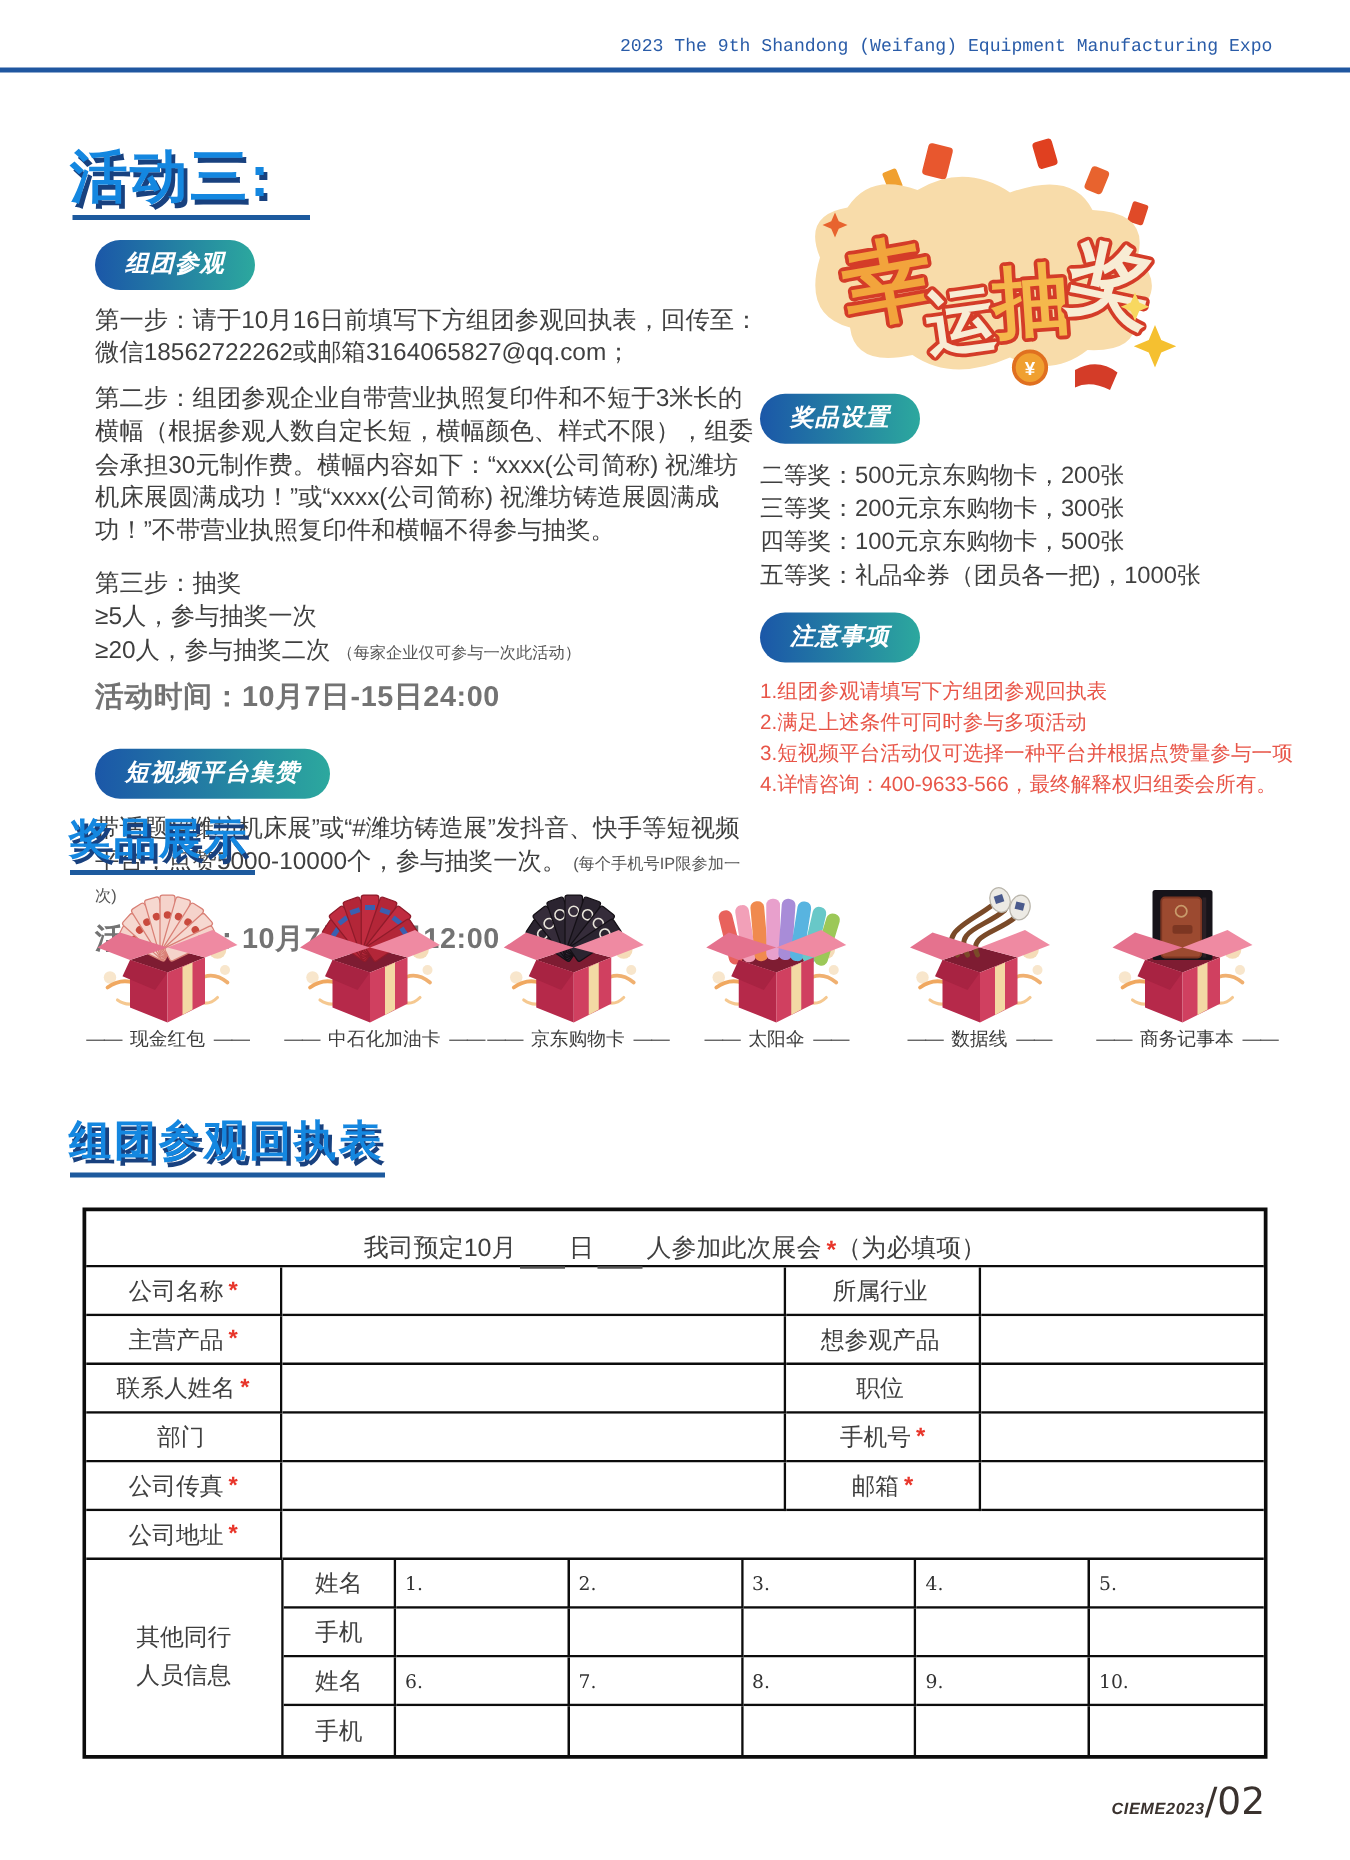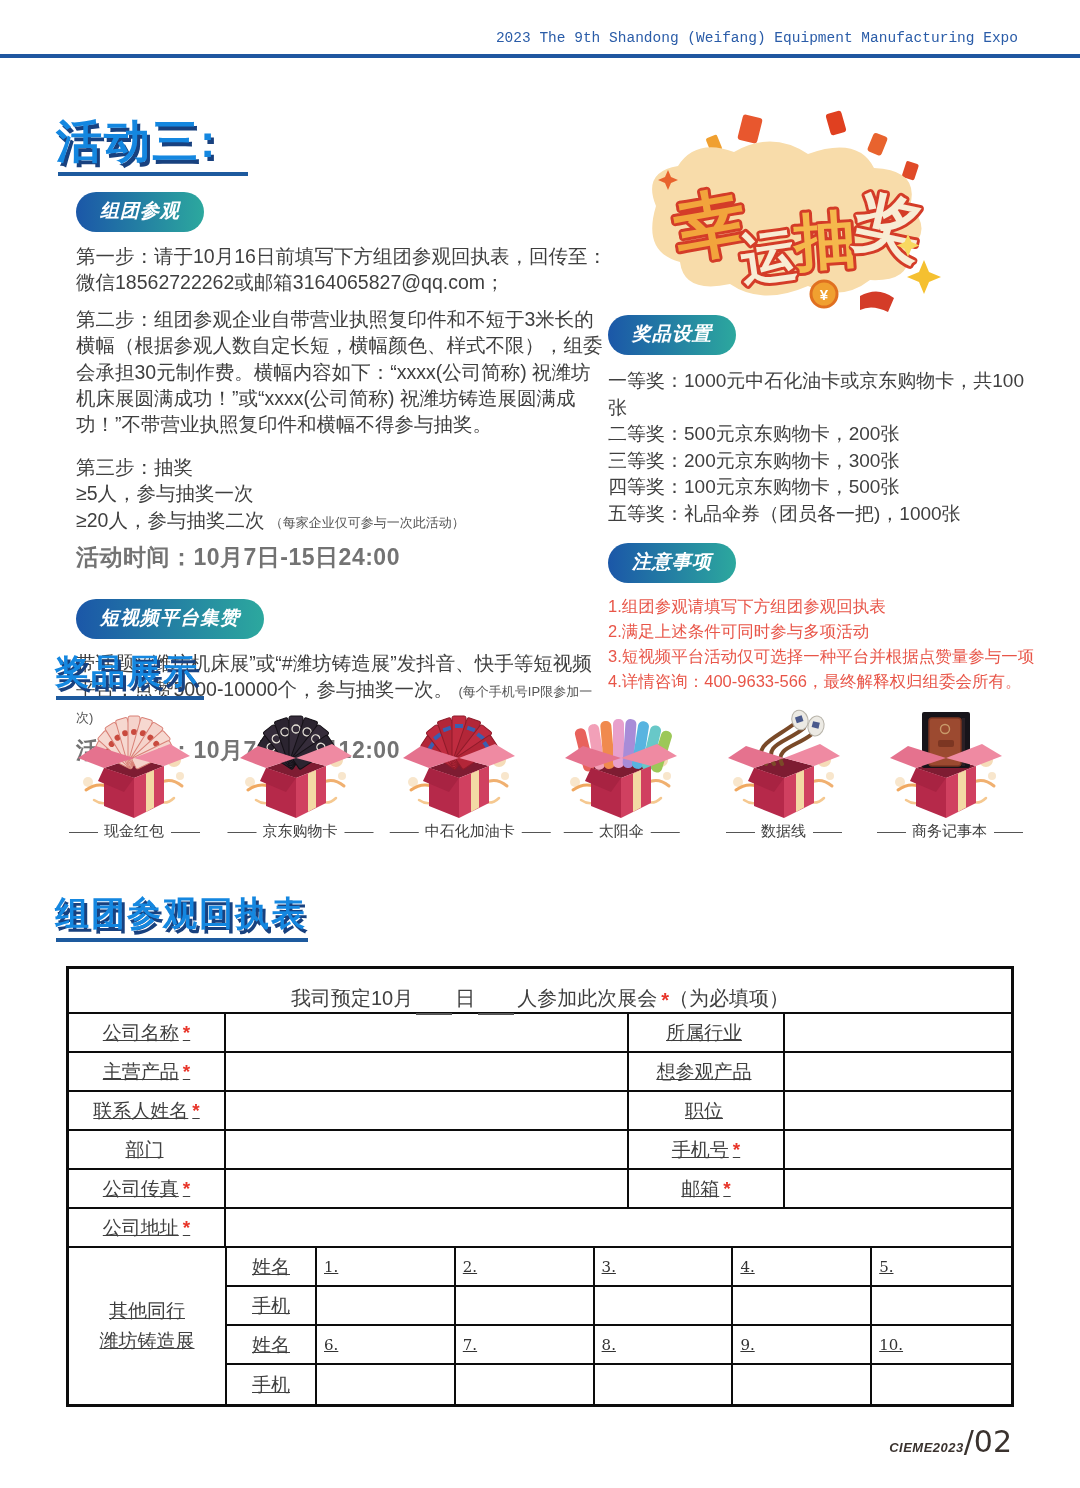--- a/index.html
+++ b/index.html
@@ -67,21 +67,21 @@
     display:flex; align-items:flex-end; justify-content:center;
     font-size:20px; color:#3f3f3f;
   }
   .t-header .blank { display:inline-block; width:36px; height:19px; border-bottom:2px solid #555; margin:0 3px; transform:translateY(3px); }
   .star { color:#e8352a; font-weight:bold; margin-left:4px; }
   .grid-main { display:grid; grid-template-columns:157px 403px 156px 1fr; }
   .grid-people { display:grid; grid-template-columns:158px 90px repeat(5,1fr); }
   .cell {
     height:39px; border-right:2px solid #0c0c0c; border-bottom:2px solid #0c0c0c;
     display:flex; align-items:center; justify-content:center;
-    font-size:19px; color:#3f3f3f; background:#fff;text-decoration:underline;
+    font-size:19px; color:#3f3f3f; background:#fff;
   }
   .cell.no-r { border-right:none; }
   .cell.no-b { border-bottom:none; }
   .cell.num { justify-content:flex-start; padding-left:7px; font-family:"DejaVu Serif", serif; font-size:15px; color:#333; }
   .cell.span3 { grid-column:2 / 5; }
   .cell.group-lbl { grid-row:1 / 5; height:auto; flex-direction:column; line-height:1.6; font-size:19px; }
 
   
   .footer { position:absolute; right:68px; top:1424px; color:#3a322e; white-space:nowrap; }
   .footer .brand { font-size:13px; font-weight:bold; letter-spacing:0.5px; font-style:italic; }
@@ -155,21 +155,20 @@
   <div class="para">
     <span>带话题“#潍坊机床展”或“#潍坊铸造展”发抖音、快手等短视频平台，点赞5000-10000个，参与抽奖一次。</span>
     <span class="note-sm">(每个手机号IP限参加一次)</span>
   </div>
   <div class="time-line">活动时间：10月7日-22日12:00</div>
 </div>
 
 <div class="right-col">
   <span class="pill">奖品设置</span>
   <div class="prize-list">
-    <div>一等奖：1000元中石化油卡或京东购物卡，共100张</div>
     <div>二等奖：500元京东购物卡，200张</div>
     <div>三等奖：200元京东购物卡，300张</div>
     <div>四等奖：100元京东购物卡，500张</div>
     <div>五等奖：礼品伞券（团员各一把)，1000张</div>
   </div>
   <div class="mt16">
     <span class="pill">注意事项</span>
   </div>
   <div class="notes-list">
     <div>1.组团参观请填写下方组团参观回执表</div>
@@ -251,89 +250,89 @@
       <use href="#gbox-front"></use>
     </svg>
     <div class="prize-label"><span class="dash">——</span><span>现金红包</span><span class="dash">——</span></div>
   </div>
 
   <div class="prize">
     <svg width="120" height="118" viewBox="0 0 120 118">
       <use href="#gbox-back"></use>
       <g>
         <g transform="rotate(-56 60 62)">
-            <rect x="53" y="20" width="14" height="42" rx="2" fill="#2b2430" stroke="#141016"></rect>
-            <circle cx="60" cy="32" r="4" fill="none" stroke="#e8e4da" stroke-width="1.3"></circle>
+            <rect x="53" y="20" width="14" height="42" rx="2" fill="#b32638" stroke="#8f1b2a"></rect>
+            <rect x="56" y="27" width="8" height="4" fill="#3a5fb0"></rect>
           </g>
         <g transform="rotate(-38 60 62)">
-            <rect x="53" y="17" width="14" height="45" rx="2" fill="#352c3a" stroke="#141016"></rect>
-            <circle cx="60" cy="30" r="4" fill="none" stroke="#e8e4da" stroke-width="1.3"></circle>
+            <rect x="53" y="17" width="14" height="45" rx="2" fill="#c02c40" stroke="#8f1b2a"></rect>
+            <rect x="56" y="25" width="8" height="4" fill="#3a5fb0"></rect>
           </g>
         <g transform="rotate(-19 60 62)">
-            <rect x="53" y="15" width="14" height="47" rx="2" fill="#2b2430" stroke="#141016"></rect>
-            <circle cx="60" cy="28" r="4" fill="none" stroke="#e8e4da" stroke-width="1.3"></circle>
+            <rect x="53" y="15" width="14" height="47" rx="2" fill="#b32638" stroke="#8f1b2a"></rect>
+            <rect x="56" y="23" width="8" height="4" fill="#3a5fb0"></rect>
           </g>
         <g>
-            <rect x="53" y="14" width="14" height="48" rx="2" fill="#352c3a" stroke="#141016"></rect>
-            <circle cx="60" cy="27" r="4" fill="none" stroke="#e8e4da" stroke-width="1.3"></circle>
+            <rect x="53" y="14" width="14" height="48" rx="2" fill="#c02c40" stroke="#8f1b2a"></rect>
+            <rect x="56" y="22" width="8" height="4" fill="#3a5fb0"></rect>
           </g>
         <g transform="rotate(19 60 62)">
-            <rect x="53" y="15" width="14" height="47" rx="2" fill="#2b2430" stroke="#141016"></rect>
-            <circle cx="60" cy="28" r="4" fill="none" stroke="#e8e4da" stroke-width="1.3"></circle>
+            <rect x="53" y="15" width="14" height="47" rx="2" fill="#b32638" stroke="#8f1b2a"></rect>
+            <rect x="56" y="23" width="8" height="4" fill="#3a5fb0"></rect>
           </g>
         <g transform="rotate(38 60 62)">
-            <rect x="53" y="17" width="14" height="45" rx="2" fill="#352c3a" stroke="#141016"></rect>
-            <circle cx="60" cy="30" r="4" fill="none" stroke="#e8e4da" stroke-width="1.3"></circle>
+            <rect x="53" y="17" width="14" height="45" rx="2" fill="#c02c40" stroke="#8f1b2a"></rect>
+            <rect x="56" y="25" width="8" height="4" fill="#3a5fb0"></rect>
           </g>
         <g transform="rotate(56 60 62)">
-            <rect x="53" y="20" width="14" height="42" rx="2" fill="#2b2430" stroke="#141016"></rect>
-            <circle cx="60" cy="32" r="4" fill="none" stroke="#e8e4da" stroke-width="1.3"></circle>
+            <rect x="53" y="20" width="14" height="42" rx="2" fill="#b32638" stroke="#8f1b2a"></rect>
+            <rect x="56" y="27" width="8" height="4" fill="#3a5fb0"></rect>
           </g>
       </g>
       <use href="#gbox-front"></use>
     </svg>
-    <div class="prize-label"><span class="dash">——</span><span>京东购物卡</span><span class="dash">——</span></div>
+    <div class="prize-label"><span class="dash">——</span><span>中石化加油卡</span><span class="dash">——</span></div>
   </div>
 
   <div class="prize">
     <svg width="120" height="118" viewBox="0 0 120 118">
       <use href="#gbox-back"></use>
       <g>
         <g transform="rotate(-56 60 62)">
-            <rect x="53" y="20" width="14" height="42" rx="2" fill="#b32638" stroke="#8f1b2a"></rect>
-            <rect x="56" y="27" width="8" height="4" fill="#3a5fb0"></rect>
+            <rect x="53" y="20" width="14" height="42" rx="2" fill="#2b2430" stroke="#141016"></rect>
+            <circle cx="60" cy="32" r="4" fill="none" stroke="#e8e4da" stroke-width="1.3"></circle>
           </g>
         <g transform="rotate(-38 60 62)">
-            <rect x="53" y="17" width="14" height="45" rx="2" fill="#c02c40" stroke="#8f1b2a"></rect>
-            <rect x="56" y="25" width="8" height="4" fill="#3a5fb0"></rect>
+            <rect x="53" y="17" width="14" height="45" rx="2" fill="#352c3a" stroke="#141016"></rect>
+            <circle cx="60" cy="30" r="4" fill="none" stroke="#e8e4da" stroke-width="1.3"></circle>
           </g>
         <g transform="rotate(-19 60 62)">
-            <rect x="53" y="15" width="14" height="47" rx="2" fill="#b32638" stroke="#8f1b2a"></rect>
-            <rect x="56" y="23" width="8" height="4" fill="#3a5fb0"></rect>
+            <rect x="53" y="15" width="14" height="47" rx="2" fill="#2b2430" stroke="#141016"></rect>
+            <circle cx="60" cy="28" r="4" fill="none" stroke="#e8e4da" stroke-width="1.3"></circle>
           </g>
         <g>
-            <rect x="53" y="14" width="14" height="48" rx="2" fill="#c02c40" stroke="#8f1b2a"></rect>
-            <rect x="56" y="22" width="8" height="4" fill="#3a5fb0"></rect>
+            <rect x="53" y="14" width="14" height="48" rx="2" fill="#352c3a" stroke="#141016"></rect>
+            <circle cx="60" cy="27" r="4" fill="none" stroke="#e8e4da" stroke-width="1.3"></circle>
           </g>
         <g transform="rotate(19 60 62)">
-            <rect x="53" y="15" width="14" height="47" rx="2" fill="#b32638" stroke="#8f1b2a"></rect>
-            <rect x="56" y="23" width="8" height="4" fill="#3a5fb0"></rect>
+            <rect x="53" y="15" width="14" height="47" rx="2" fill="#2b2430" stroke="#141016"></rect>
+            <circle cx="60" cy="28" r="4" fill="none" stroke="#e8e4da" stroke-width="1.3"></circle>
           </g>
         <g transform="rotate(38 60 62)">
-            <rect x="53" y="17" width="14" height="45" rx="2" fill="#c02c40" stroke="#8f1b2a"></rect>
-            <rect x="56" y="25" width="8" height="4" fill="#3a5fb0"></rect>
+            <rect x="53" y="17" width="14" height="45" rx="2" fill="#352c3a" stroke="#141016"></rect>
+            <circle cx="60" cy="30" r="4" fill="none" stroke="#e8e4da" stroke-width="1.3"></circle>
           </g>
         <g transform="rotate(56 60 62)">
-            <rect x="53" y="20" width="14" height="42" rx="2" fill="#b32638" stroke="#8f1b2a"></rect>
-            <rect x="56" y="27" width="8" height="4" fill="#3a5fb0"></rect>
+            <rect x="53" y="20" width="14" height="42" rx="2" fill="#2b2430" stroke="#141016"></rect>
+            <circle cx="60" cy="32" r="4" fill="none" stroke="#e8e4da" stroke-width="1.3"></circle>
           </g>
       </g>
       <use href="#gbox-front"></use>
     </svg>
-    <div class="prize-label"><span class="dash">——</span><span>中石化加油卡</span><span class="dash">——</span></div>
+    <div class="prize-label"><span class="dash">——</span><span>京东购物卡</span><span class="dash">——</span></div>
   </div>
 
   <div class="prize">
     <svg width="120" height="118" viewBox="0 0 120 118">
       <use href="#gbox-back"></use>
       <g>
         <rect x="18" y="26" width="11" height="44" rx="5" fill="#e8625c" transform="rotate(-14 23 48)"></rect>
         <rect x="30" y="22" width="11" height="46" rx="5" fill="#f2a0b8" transform="rotate(-9 35 45)"></rect>
         <rect x="41" y="19" width="11" height="48" rx="5" fill="#f08a4e" transform="rotate(-5 46 43)"></rect>
         <rect x="52" y="17" width="11" height="49" rx="5" fill="#e8a0cc"></rect>
@@ -458,21 +457,21 @@
     <div class="cell">
         <span>公司地址</span>
         <span class="star">*</span>
       </div>
     <div class="cell span3 no-r"></div>
   </div>
 
   <div class="grid-people">
     <div class="cell group-lbl no-b">
       <span>其他同行</span>
-      <span>潍坊铸造展</span>
+      <span>人员信息</span>
     </div>
 
     <div class="cell">姓名</div>
     <div class="cell num">
         <span>1.</span>
       </div>
     <div class="cell num">
         <span>2.</span>
       </div>
     <div class="cell num">

